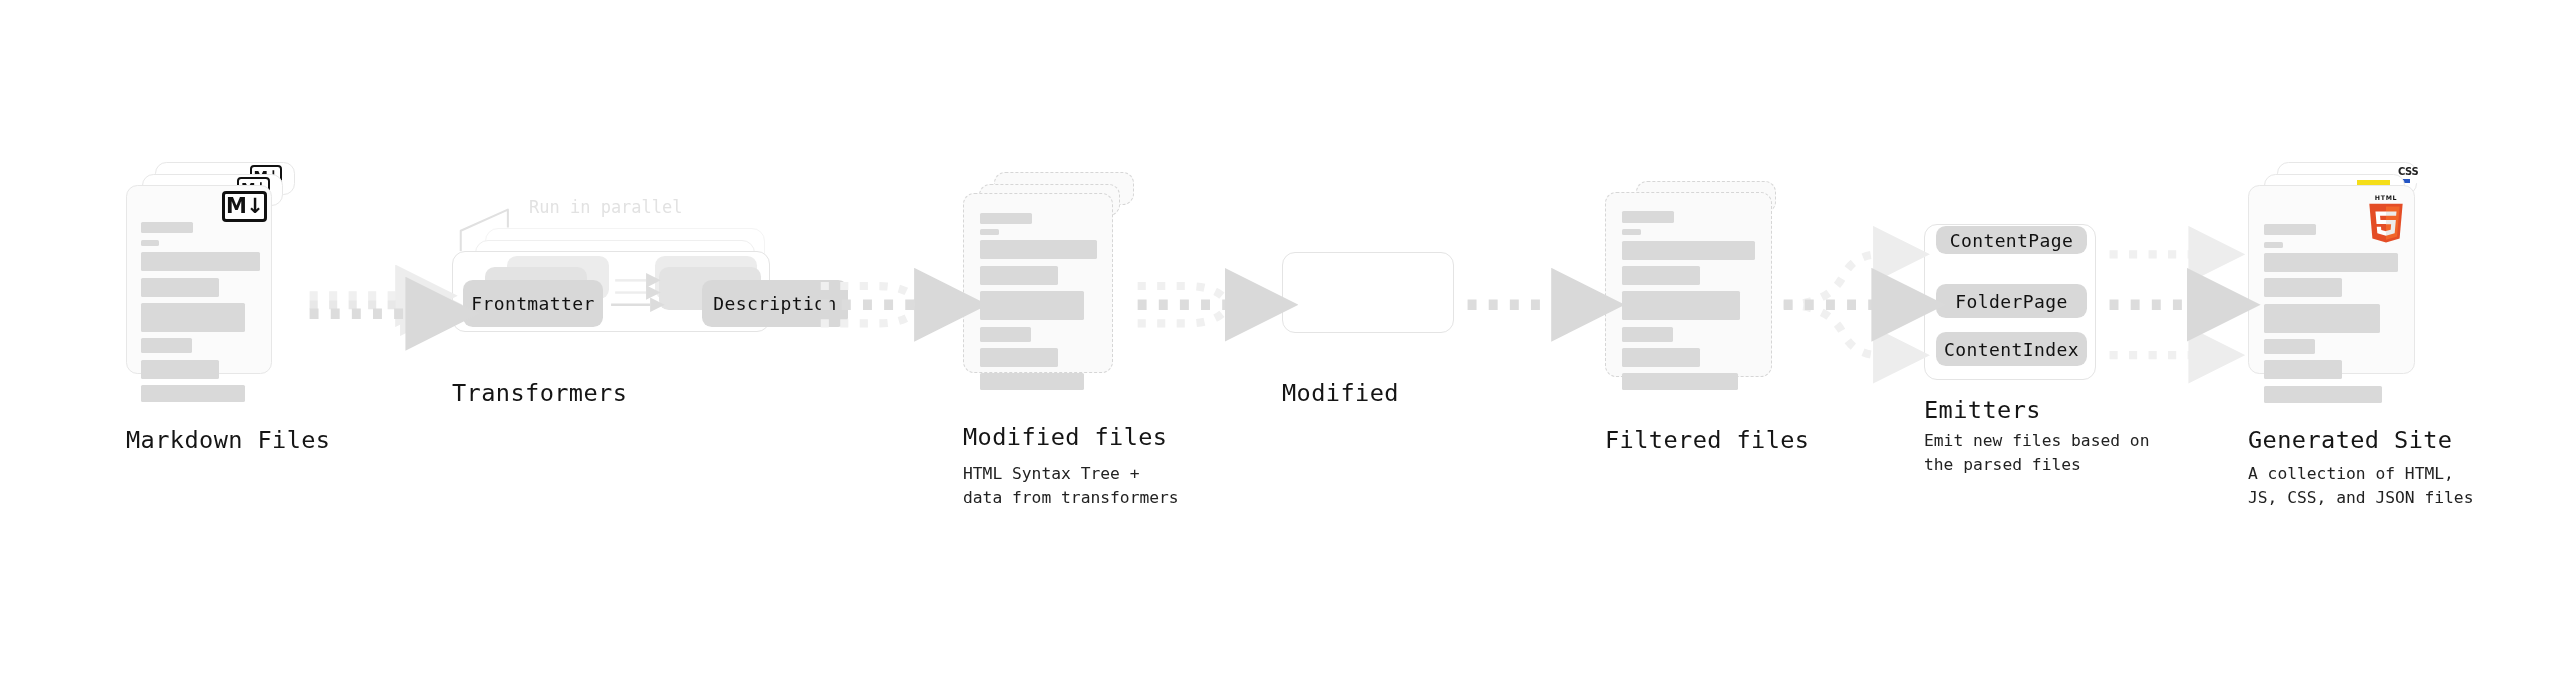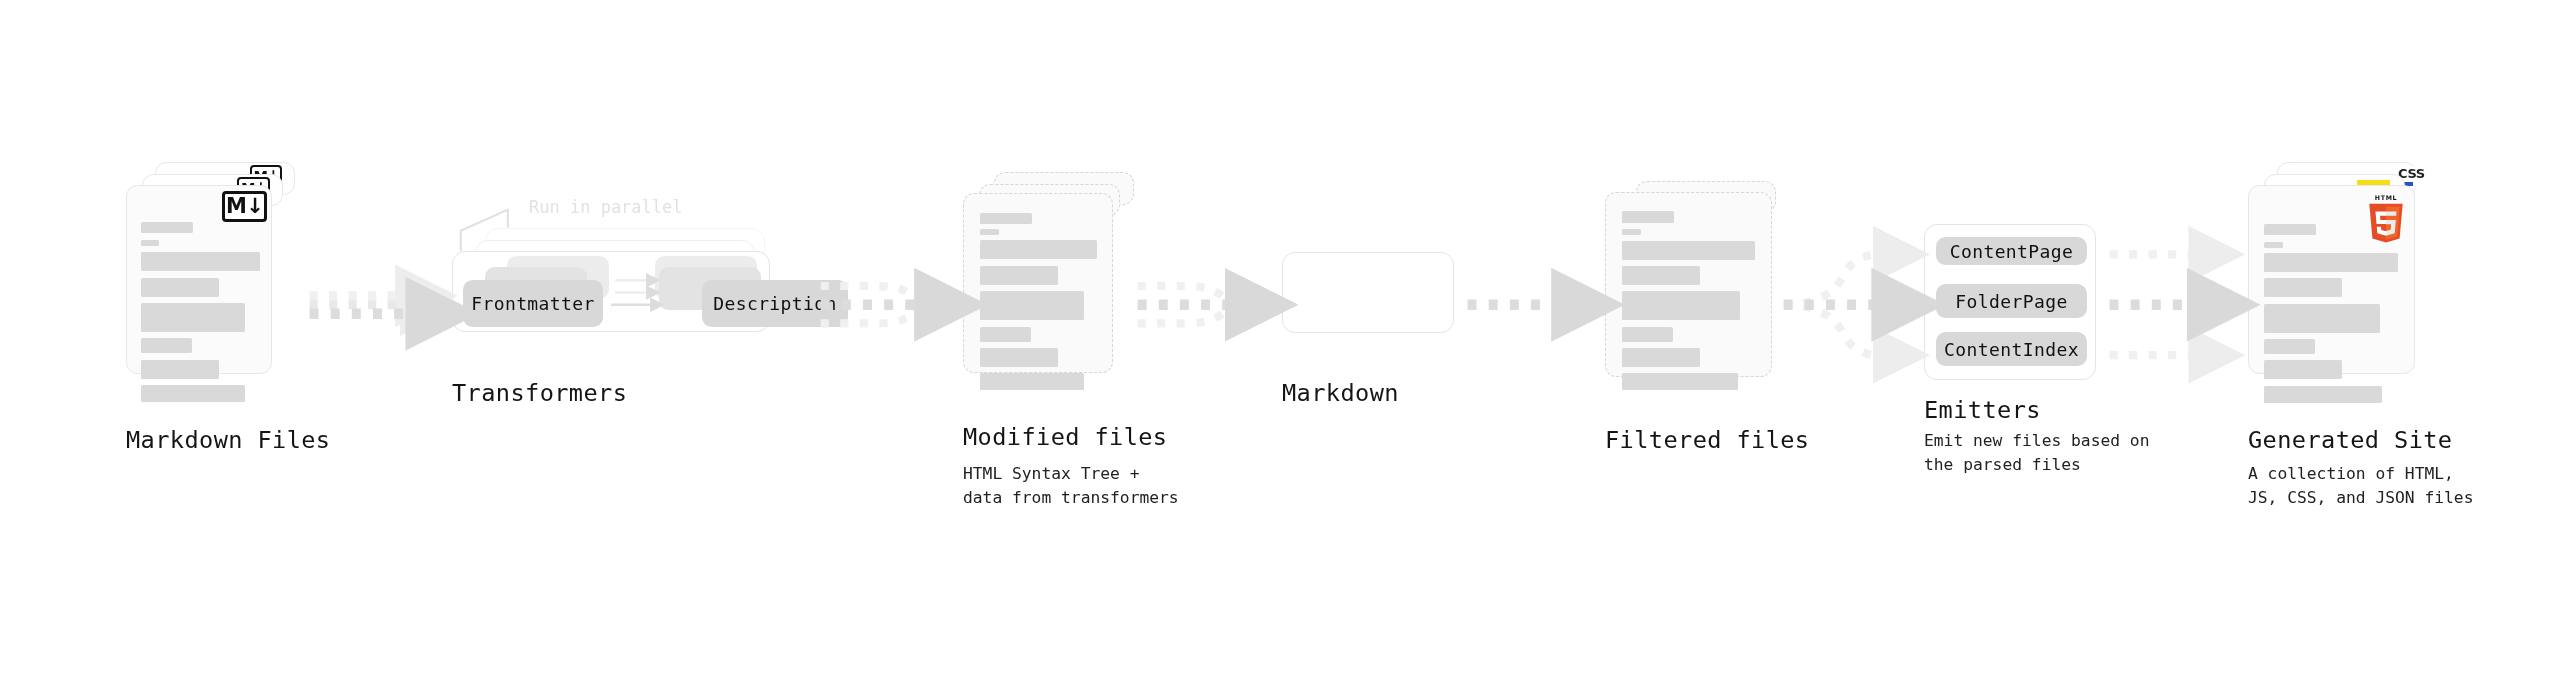--- a/index.html
+++ b/index.html
@@ -25,21 +25,21 @@
   .md-badge{
     position:absolute;display:flex;align-items:center;justify-content:center;
     border:3.3px solid #111;border-radius:4.1px;background:#fff;
     color:#111;font-weight:700;font-size:21px;line-height:1;
     letter-spacing:-0.8px;font-family:"DejaVu Sans","Liberation Sans",sans-serif;
   }
   .md-badge.small{border-width:2.4px;font-size:14.6px;}
 
   
   .css-badge{position:absolute;background:#fff;display:flex;flex-direction:column;align-items:center;}
-  .css-badge .t{font-size:13px;font-weight:700;color:#222;letter-spacing:-0.4px;
+  .css-badge .t{font-size:10px;font-weight:700;color:#222;letter-spacing:-0.4px;
     font-family:"DejaVu Sans","Liberation Sans",sans-serif;line-height:1;margin-left:25px;}
   .css-badge .bar{width:28px;height:4.1px;background:#2455c4;margin-top:1.6px;}
   .js-badge{position:absolute;background:#f5de19;}
 
   .html5{position:absolute;width:44px;height:50px;}
 
   
   .label-title{
     position:absolute;color:#151515;font-size:23.6px;letter-spacing:0.4px;
     white-space:nowrap;font-family:"DejaVu Sans Mono","Liberation Mono",monospace;
@@ -126,39 +126,39 @@
     <div class="skel" style="left:17px;top:114px;width:104px;height:29px;"></div>
     <div class="skel" style="left:17px;top:150px;width:51px;height:14.6px;"></div>
     <div class="skel" style="left:17px;top:171px;width:78px;height:18.7px;"></div>
     <div class="skel" style="left:17px;top:196px;width:104px;height:17px;"></div>
   </div>
   <div class="label-title" style="left:963px;top:423px;">Modified files</div>
   <div class="label-sub" style="left:963px;top:462px;">HTML Syntax Tree +
 data from transformers</div>
 
   <div class="procbox" style="left:1282px;top:252px;width:172px;height:81px;"></div>
-  <div class="label-title" style="left:1282px;top:379px;">Markdown</div>
+  <div class="label-title" style="left:1282px;top:379px;">Modified</div>
 
   <div class="card-stack" style="left:1605px;top:187px;">
     <div class="fcard dashed" style="left:31px;top:-6.5px;width:140px;height:32.5px;"></div>
     <div class="fcard dashed" style="left:0px;top:4.9px;width:167px;height:185px;"></div>
 
     <div class="skel" style="left:17px;top:24.4px;width:52px;height:11.4px;"></div>
     <div class="skel" style="left:17px;top:42px;width:18.7px;height:5.7px;"></div>
     <div class="skel" style="left:17px;top:54px;width:133px;height:18.7px;"></div>
     <div class="skel" style="left:17px;top:79px;width:78px;height:18.7px;"></div>
     <div class="skel" style="left:17px;top:104px;width:118px;height:29px;"></div>
     <div class="skel" style="left:17px;top:140px;width:51px;height:14.6px;"></div>
     <div class="skel" style="left:17px;top:161px;width:78px;height:18.7px;"></div>
     <div class="skel" style="left:17px;top:186px;width:116px;height:17px;"></div>
   </div>
   <div class="label-title" style="left:1605px;top:426px;">Filtered files</div>
 
   <div class="procbox" style="left:1924px;top:224px;width:172px;height:156px;"></div>
-  <div class="pill" style="left:1936px;top:237px;width:151px;height:28px;">ContentPage</div>
+  <div class="pill" style="left:1936px;top:226px;width:151px;height:28px;">ContentPage</div>
   <div class="pill" style="left:1936px;top:284px;width:151px;height:34px;">FolderPage</div>
   <div class="pill" style="left:1936px;top:332px;width:151px;height:34px;">ContentIndex</div>
   <div class="label-title" style="left:1924px;top:396px;">Emitters</div>
   <div class="label-sub" style="left:1924px;top:429px;">Emit new files based on
 the parsed files</div>
 
   <div class="card-stack" style="left:2248px;top:167px;">
     <div class="fcard back" style="left:29px;top:-4.9px;width:140px;height:32.5px;"></div>
     <div class="css-badge" style="left:125px;top:0px;">
       <div class="t">CSS</div>

